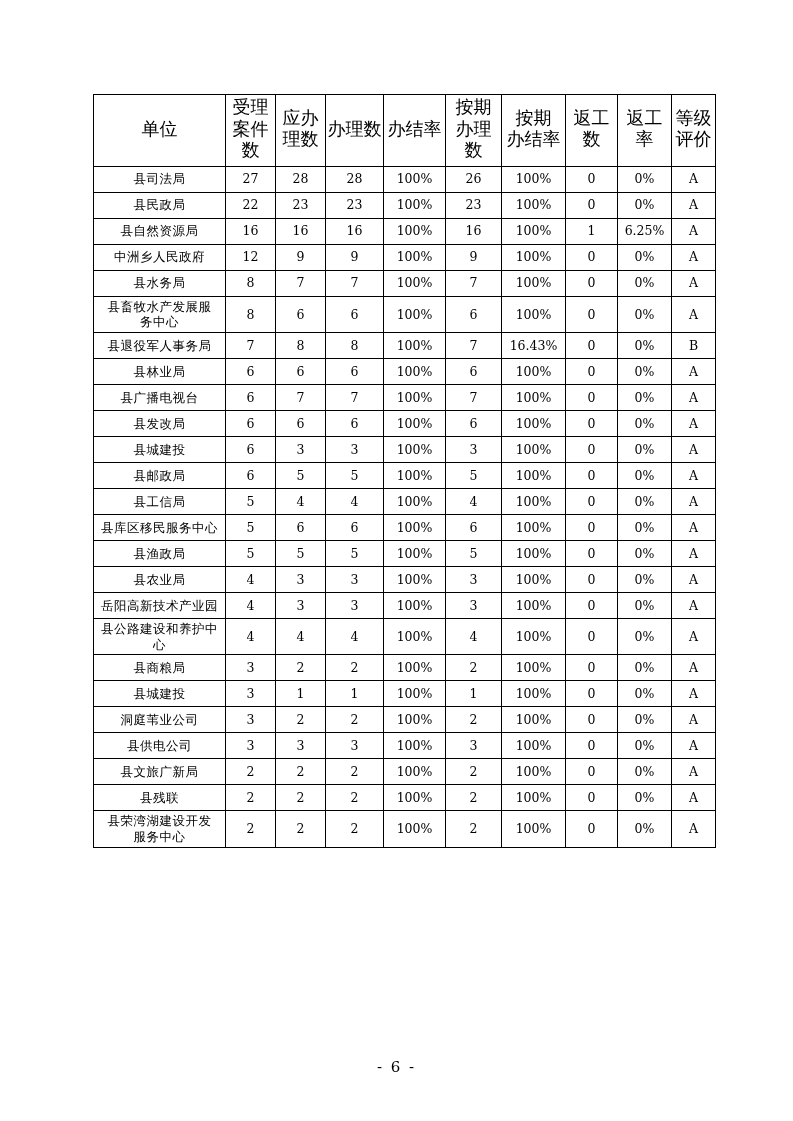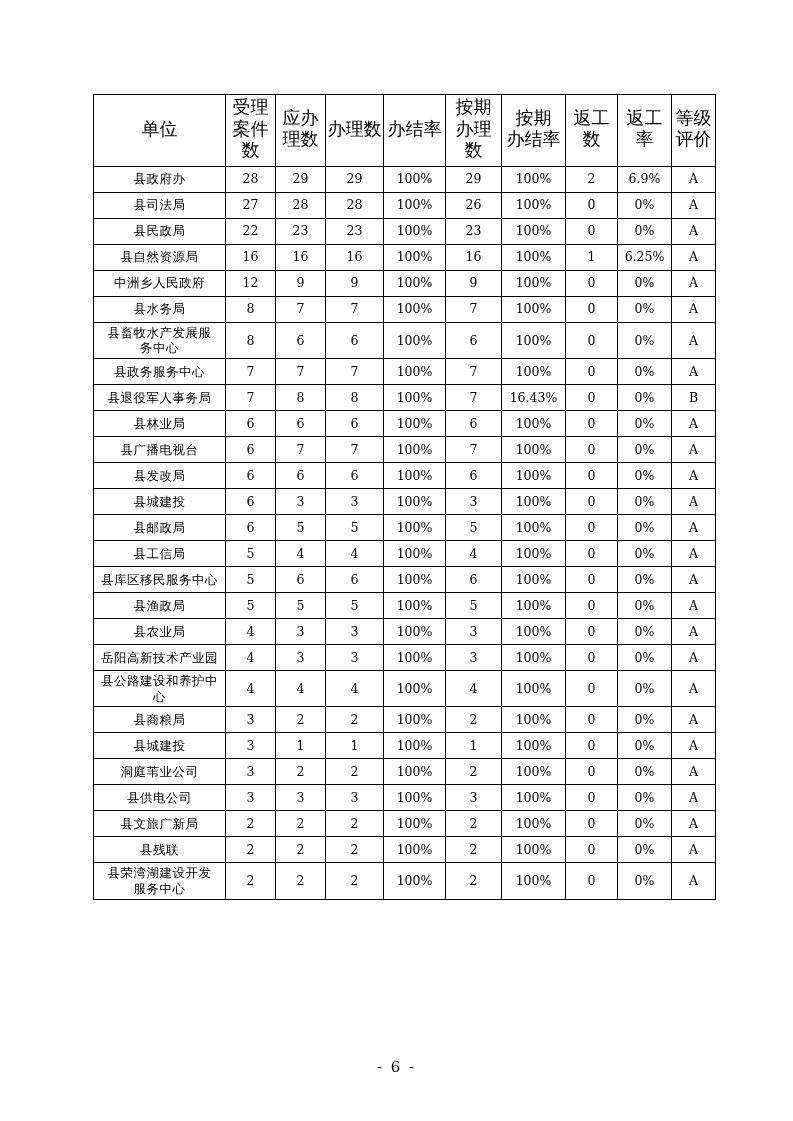--- a/index.html
+++ b/index.html
@@ -106,32 +106,20 @@
             <td>办理数</td>
             <td>办结率</td>
             <td>按期<br>办理数</td>
             <td>按期<br>办结率</td>
             <td>返工数</td>
             <td>返工率</td>
             <td>等级<br>评价</td>
           </tr>
       </thead>
       <tbody id="table-body">
-      <tr>
-            <td class="unit-cell">县政府办</td>
-            <td>28</td>
-            <td>29</td>
-            <td>29</td>
-            <td>100%</td>
-            <td>29</td>
-            <td>100%</td>
-            <td>2</td>
-            <td>6.9%</td>
-            <td>A</td>
-          </tr>
           <tr>
             <td class="unit-cell">县司法局</td>
             <td>27</td>
             <td>28</td>
             <td>28</td>
             <td>100%</td>
             <td>26</td>
             <td>100%</td>
             <td>0</td>
             <td>0%</td>
@@ -185,32 +173,20 @@
             <td>0%</td>
             <td>A</td>
           </tr>
           <tr>
             <td class="unit-cell two-line">县畜牧水产发展服<br>务中心</td>
             <td>8</td>
             <td>6</td>
             <td>6</td>
             <td>100%</td>
             <td>6</td>
-            <td>100%</td>
-            <td>0</td>
-            <td>0%</td>
-            <td>A</td>
-          </tr>
-          <tr>
-            <td class="unit-cell">县政务服务中心</td>
-            <td>7</td>
-            <td>7</td>
-            <td>7</td>
-            <td>100%</td>
-            <td>7</td>
             <td>100%</td>
             <td>0</td>
             <td>0%</td>
             <td>A</td>
           </tr>
           <tr>
             <td class="unit-cell">县退役军人事务局</td>
             <td>7</td>
             <td>8</td>
             <td>8</td>

